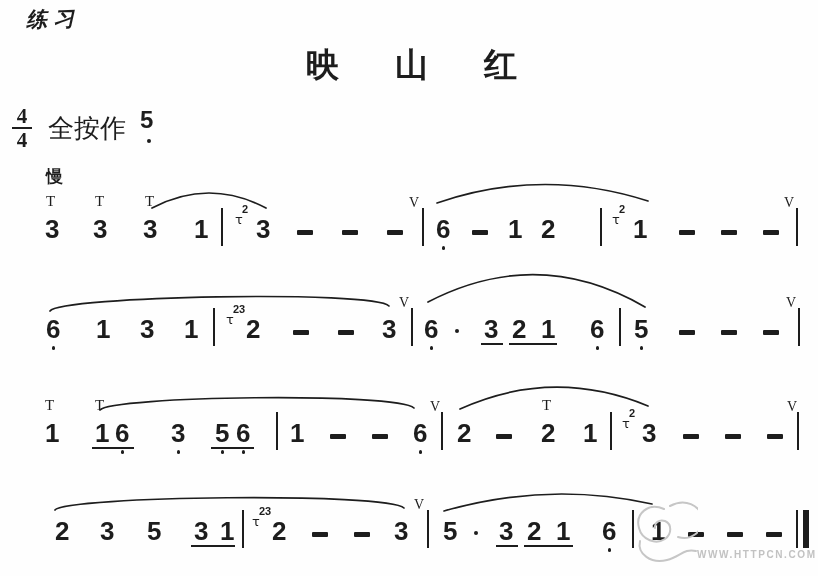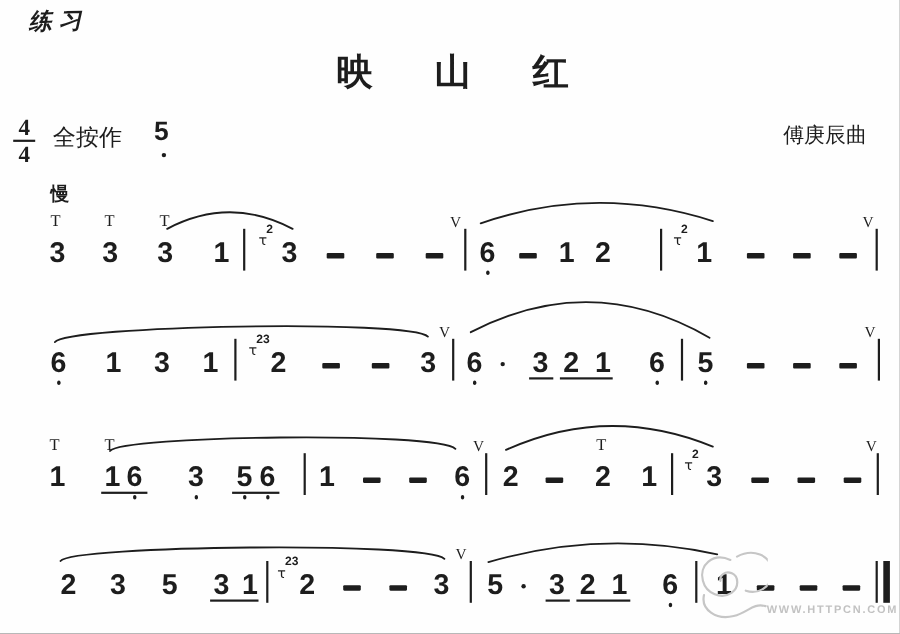--- a/index.html
+++ b/index.html
@@ -8,21 +8,21 @@
   .abs{position:absolute;}
 
   
   .practice{left:26px;top:5px;font-size:21px;font-weight:700;font-style:italic;
             font-family:"Liberation Serif",serif;transform:rotate(-1.5deg);letter-spacing:6px;}
   .title{left:306px;top:43px;display:flex;gap:56px;font-size:33px;font-weight:600;
          font-family:"Liberation Serif",serif;}
   .meter{left:10px;top:106px;width:24px;text-align:center;font-family:"Liberation Serif",serif;
          font-weight:700;font-size:21px;line-height:20px;}
   .meter-line{height:2px;background:#1d1d1d;margin:1px 2px;}
-  .key-label{left:48px;top:111px;font-size:21px;}
+  .key-label{left:48px;top:111px;font-size:26px;}
   .key-note{left:140px;top:106px;font-size:24px;font-weight:700;}
   .key-dot{left:147px;top:139px;width:4px;height:4px;border-radius:50%;background:#1d1d1d;}
   .composer{left:712px;top:110px;font-size:19px;}
   .tempo{left:46px;top:165px;font-size:17px;font-weight:600;}
 
   
   .tk{position:absolute;white-space:nowrap;}
   .tk-note{font-size:26px;line-height:26px;font-weight:700;}
   .tk-T{font-size:15px;line-height:14px;font-family:"Liberation Serif",serif;}
   .tk-breath{font-size:14px;line-height:13px;font-family:"Liberation Serif",serif;}
@@ -62,21 +62,20 @@
   <div class="abs meter">
     <div>4</div>
     <div class="meter-line"></div>
     <div>4</div>
   </div>
 
   <div class="abs key-label">全按作</div>
   <div class="abs key-note">5</div>
   <div class="abs key-dot"></div>
 
-  <div class="abs composer">傅庚辰曲</div>
 
   <div class="abs tempo">慢</div>
 
   <div id="score">
       <div class="tk tk-T" style="left: 46px; top: 194px;">T</div>
       <div class="tk tk-T" style="left: 95px; top: 194px;">T</div>
       <div class="tk tk-T" style="left: 145px; top: 194px;">T</div>
       <div class="tk tk-note" style="left: 45px; top: 216px;">3</div>
       <div class="tk tk-note" style="left: 93px; top: 216px;">3</div>
       <div class="tk tk-note" style="left: 143px; top: 216px;">3</div>

